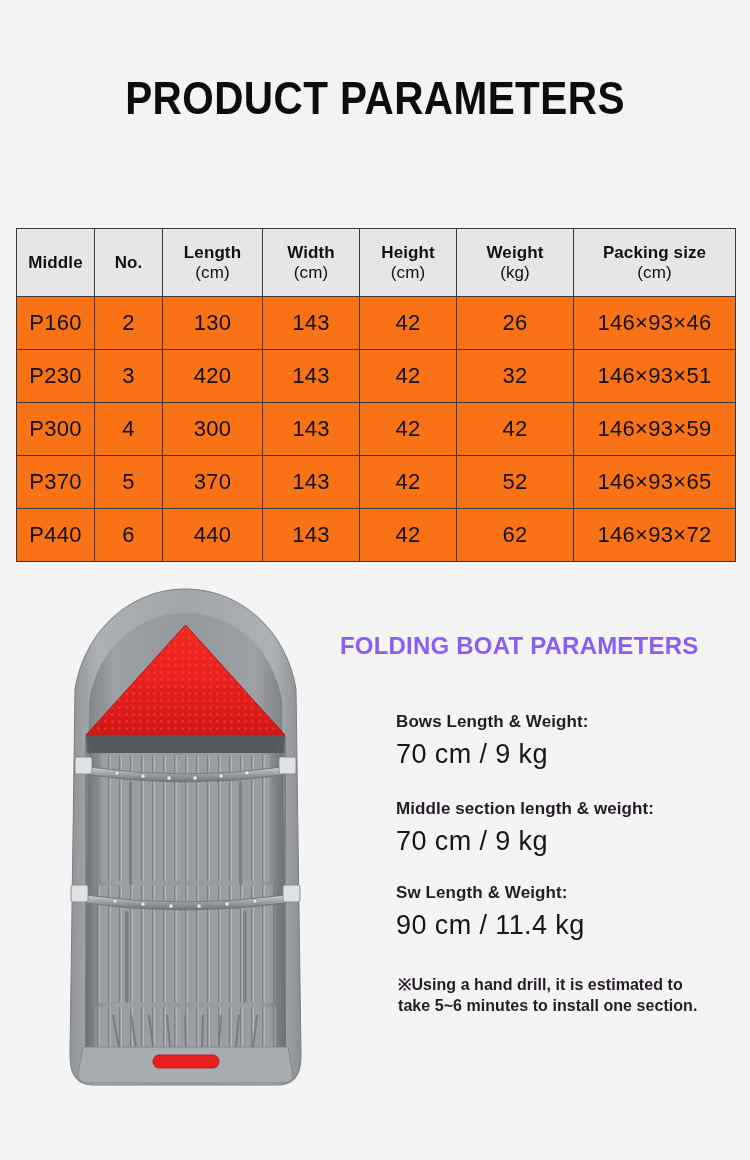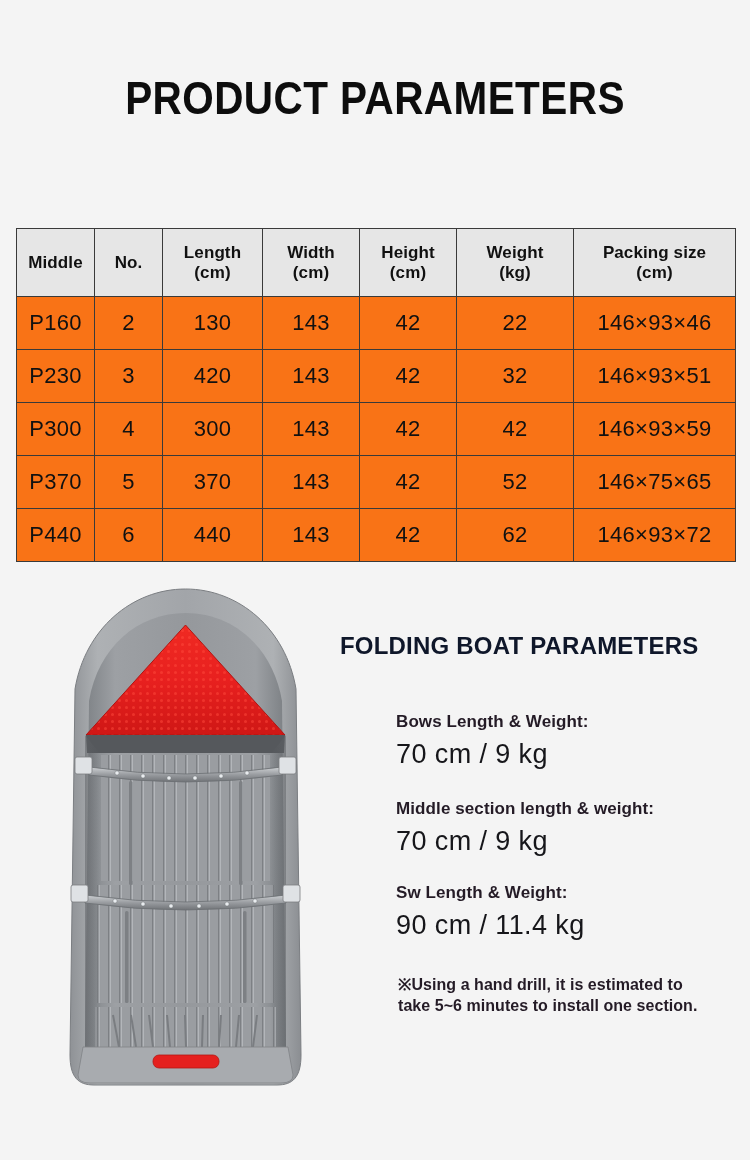--- a/index.html
+++ b/index.html
@@ -69,21 +69,21 @@
 
   table.param-table td {
     background: #f97316;
     height: 53px;
     font-size: 22px;
     font-weight: normal;
     font-family: "Liberation Sans Narrow", "Liberation Sans", sans-serif;
     letter-spacing: 0.3px;
   }
 
-  .th-unit { display: block; font-weight: bold; }
+  .th-unit { display: block; font-weight: normal; }
 
   
   col.c-model   { width: 78px; }
   col.c-no      { width: 68px; }
   col.c-length  { width: 100px; }
   col.c-width   { width: 97px; }
   col.c-height  { width: 97px; }
   col.c-weight  { width: 117px; }
   col.c-packing { width: 162px; }
 
@@ -115,21 +115,21 @@
   #specs {
     position: absolute;
     left: 336px;
     top: 57px;
     width: 404px;
   }
 
   #specs-heading {
     font-size: 24px;
     font-weight: bold;
-    color: #0f172a;
+    color: #8b5cf6;
     letter-spacing: 0.2px;
     font-family: "Liberation Sans", sans-serif;
     white-space: nowrap;
     margin-left: 4px;
   }
 
   .spec-block { margin-left: 60px; }
 
   .spec-block.b1 { margin-top: 51px; }
   .spec-block.b2 { margin-top: 25px; }
@@ -213,21 +213,21 @@
           </th>
         </tr>
       </thead>
       <tbody>
         <tr>
           <td>P160</td>
           <td>2</td>
           <td>130</td>
           <td>143</td>
           <td>42</td>
-          <td>22</td>
+          <td>26</td>
           <td>146×93×46</td>
         </tr>
         <tr>
           <td>P230</td>
           <td>3</td>
           <td>420</td>
           <td>143</td>
           <td>42</td>
           <td>32</td>
           <td>146×93×51</td>
@@ -241,21 +241,21 @@
           <td>42</td>
           <td>146×93×59</td>
         </tr>
         <tr>
           <td>P370</td>
           <td>5</td>
           <td>370</td>
           <td>143</td>
           <td>42</td>
           <td>52</td>
-          <td>146×75×65</td>
+          <td>146×93×65</td>
         </tr>
         <tr>
           <td>P440</td>
           <td>6</td>
           <td>440</td>
           <td>143</td>
           <td>42</td>
           <td>62</td>
           <td>146×93×72</td>
         </tr>

